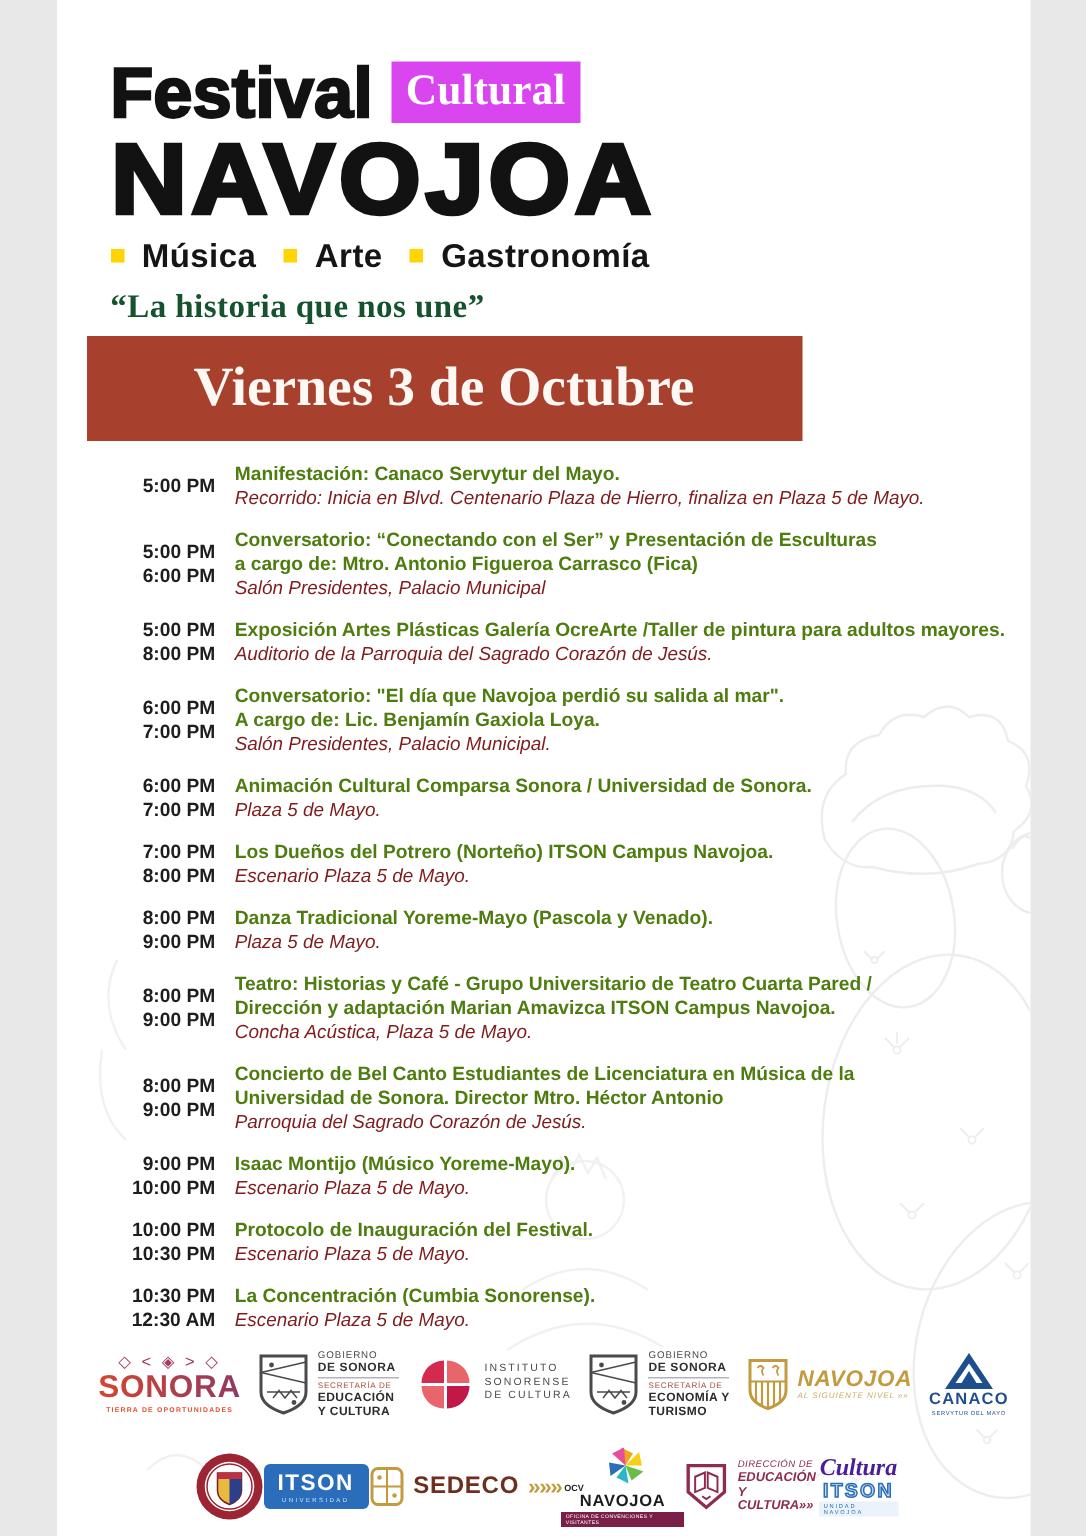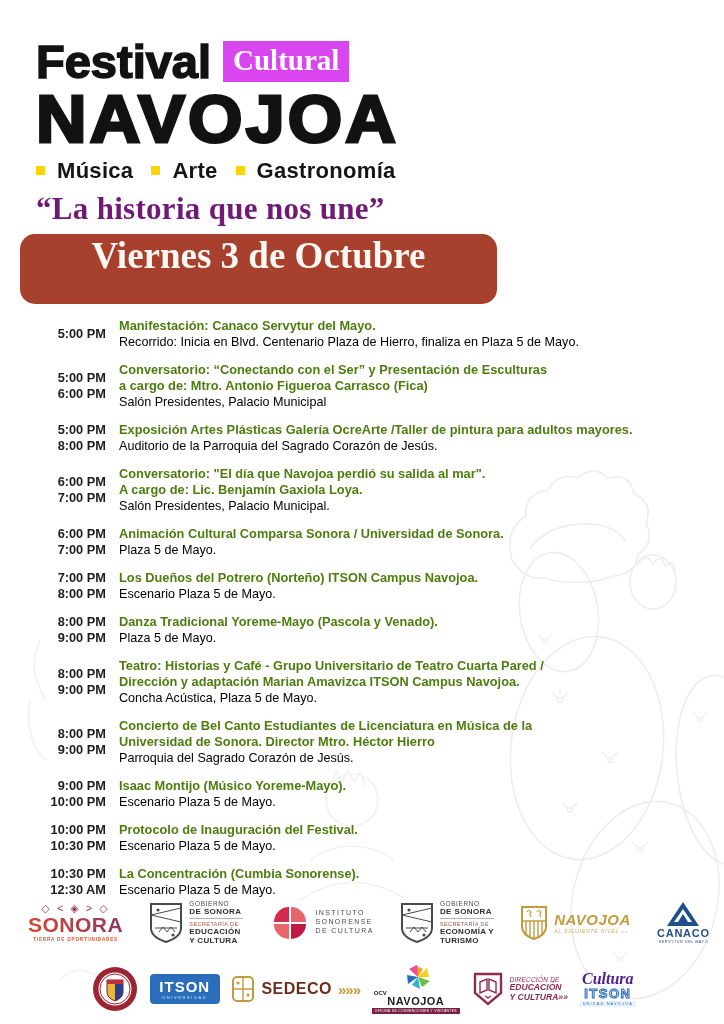--- a/index.html
+++ b/index.html
@@ -1,17 +1,17 @@
 <!DOCTYPE html>
 <html><head>
 <meta charset="utf-8">
 <style>
   html,body { margin:0; padding:0; background:#e8e8e8; }
   .poster {
-    position:relative; width:724px; height:1024px; margin:0 auto;
+    position:relative; width:649px; height:1024px; margin:0 auto;
     background:#ffffff; overflow:hidden;
     font-family:"Liberation Sans", sans-serif; color:#1c1c1c;
   }
   
   .watermark { position:absolute; inset:0; z-index:0; pointer-events:none; }
   
   .content { position:relative; z-index:1; }
   .header { padding:38px 0 0 36px; }
   .title-row { display:flex; align-items:center; gap:12px; }
   .festival-word {
@@ -26,39 +26,39 @@
     font-size:66px; font-weight:900; color:#121212; line-height:0.98;
     letter-spacing:3px; -webkit-text-stroke:3px #121212;
     transform:scaleX(1.06); transform-origin:left center; margin-top:2px;
     white-space:nowrap;
   }
   .categories { display:flex; align-items:center; gap:18px; margin-top:6px; }
   .category { display:flex; align-items:center; gap:12px; }
   .bullet-square { width:9px; height:9px; background:#FFD400; }
   .category-label { font-weight:700; font-size:22px; color:#151515; letter-spacing:0.3px; }
   .quote {
-    font-family:"Liberation Serif", serif; font-weight:700; font-size:31px;
-    color:#701a75; margin-top:7px; letter-spacing:0.3px;
+    font-family:"Liberation Serif", serif; font-weight:700; font-size:22px;
+    color:#14532d; margin-top:7px; letter-spacing:0.3px;
   }
   
   .date-banner {
     margin:7px 0 0 20px; width:477px; height:70px; background:#A7402C;
-    display:flex; align-items:flex-start; justify-content:center;border-radius:15px;
+    display:flex; align-items:center; justify-content:center;
   }
   .date-banner span {
     font-family:"Liberation Serif", serif; font-weight:700; font-size:37px; color:#fdf8f4;
   }
   
   .schedule { margin:14px 0 0 46px; width:640px; }
   .event { display:flex; align-items:center; margin-bottom:12px; }
   .times { width:60px; flex:none; text-align:right; }
   .time { font-weight:700; font-size:12.8px; line-height:16px; color:#1d1d1d; white-space:nowrap; }
   .event-body { margin-left:13px; }
   .title-line { font-weight:700; font-size:12.8px; line-height:16px; color:#4d7c0f; white-space:nowrap; }
-  .venue { font-size:12.6px; line-height:16px; color:#000000; white-space:nowrap; }
+  .venue { font-style:italic; font-size:12.6px; line-height:16px; color:#7f1d1d; white-space:nowrap; }
   
   .footer-row { position:absolute; left:0; right:0; display:flex; align-items:center; z-index:1; }
   .footer-row-1 { top:900px; padding:0 14px 0 28px; justify-content:space-between; }
   .footer-row-2 { top:964px; padding:0 88px 0 92px; justify-content:space-between; }
   .logo { display:flex; align-items:center; gap:6px; }
   .logo .col { display:flex; flex-direction:column; }
   
   .sonora-col { align-items:center; }
   .sonora-ornament { font-size:11px; color:#A63A5A; letter-spacing:2px; line-height:1; }
   .sonora-title {
@@ -288,21 +288,21 @@
       </div>
 
       <div class="event">
         <div class="times">
             <div class="time">8:00 PM</div>
             <div class="time">9:00 PM</div>
           </div>
         <div class="event-body">
           <div>
               <div class="title-line">Concierto de Bel Canto Estudiantes de Licenciatura en Música de la</div>
-              <div class="title-line">Universidad de Sonora. Director Mtro. Héctor Hierro</div>
+              <div class="title-line">Universidad de Sonora. Director Mtro. Héctor Antonio</div>
             </div>
           <div class="venue">Parroquia del Sagrado Corazón de Jesús.</div>
         </div>
       </div>
 
       <div class="event">
         <div class="times">
             <div class="time">9:00 PM</div>
             <div class="time">10:00 PM</div>
           </div>

